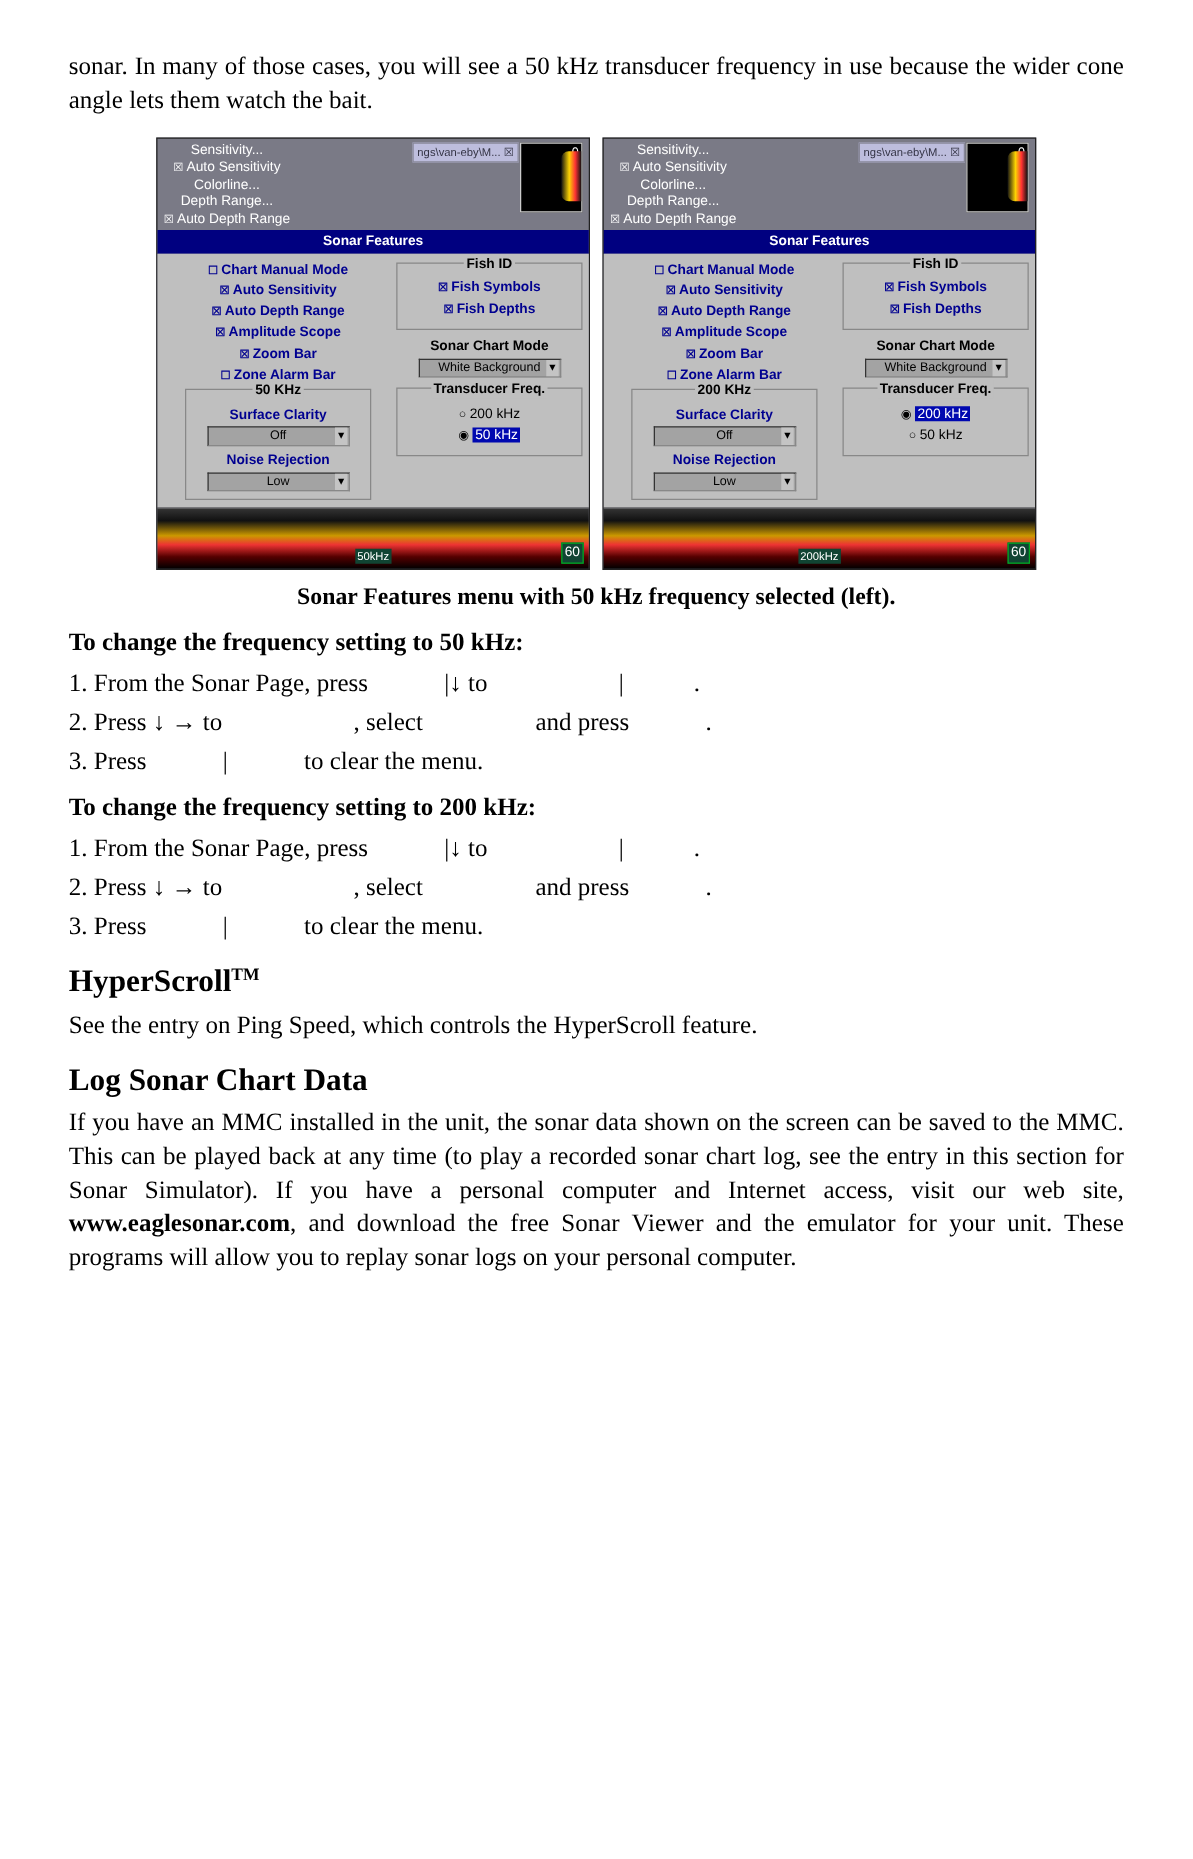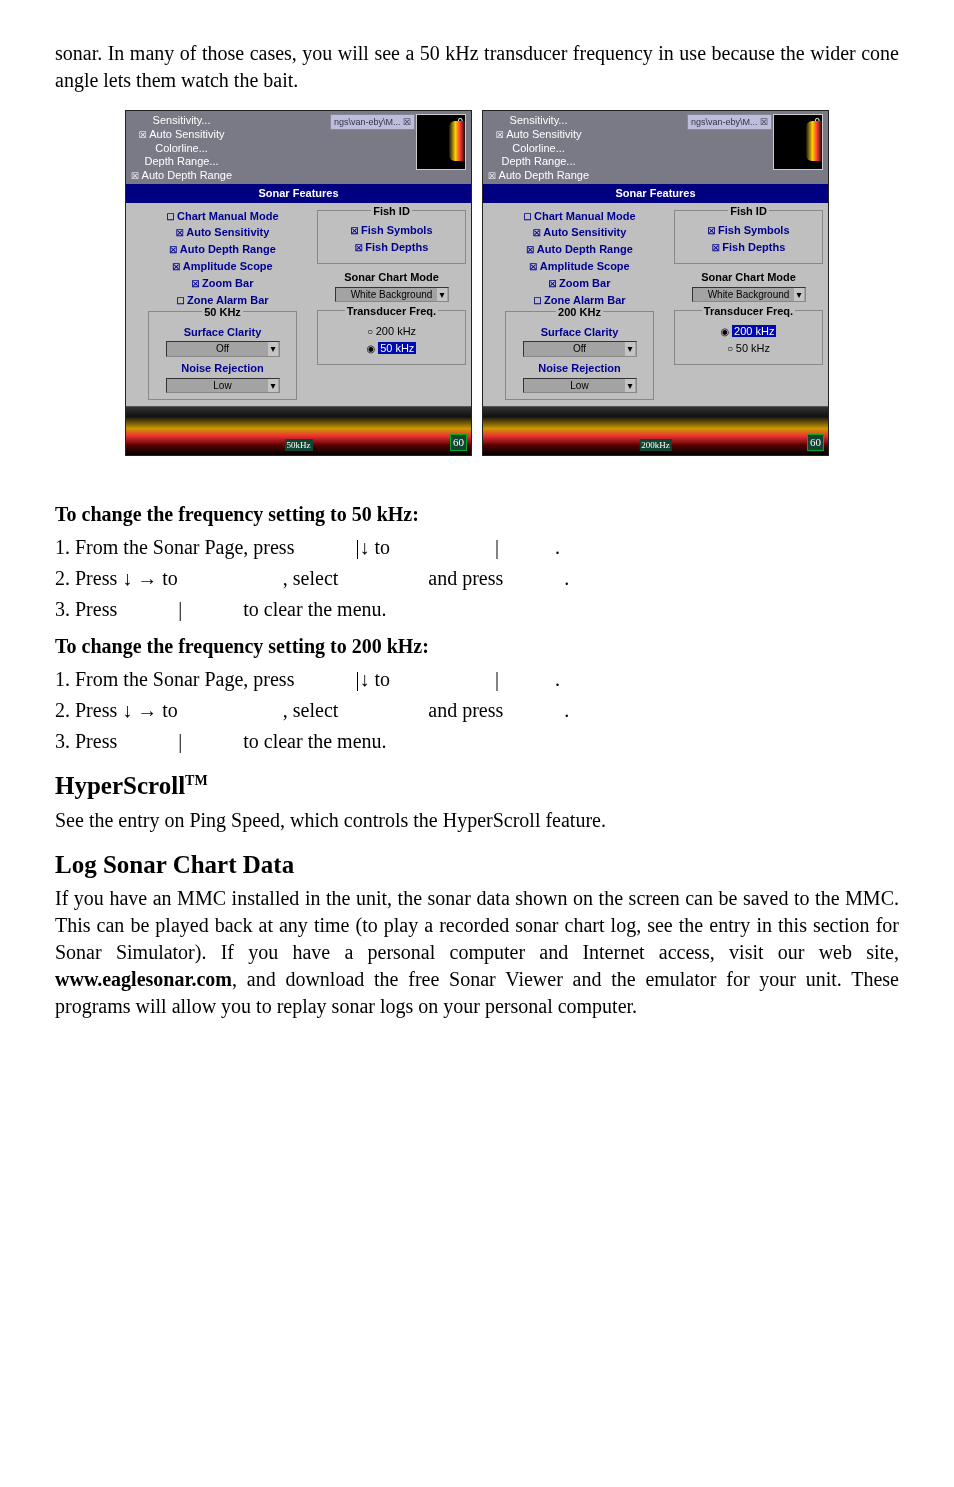--- a/index.html
+++ b/index.html
@@ -71,21 +71,21 @@
   .radio.sel:before { content:"◉ "; font-size:10px;}
   .hl { background:#0008b0; color:#fff; padding:0 2px;}
   .dd {
     display:inline-block; background:#a3a3a3; color:#000; border:1px inset #888;
     min-width:108px; padding:0 2px; font-size:10px; position:relative;
   }
   .dd:after { content:"▾"; position:absolute; right:1px; top:0; font-size:10px; background:#c4c4c4; padding:0 2px; }
   .black2 { color:#000; font-weight:bold; font-size:11px;}
   .bottom-strip {
     height:48px; background:linear-gradient(#333 0%, #111 20%, #c90 45%, #e33 60%, #500 80%, #000 100%);
-    position:relative; border-top:1px solid #555;font-family:Liberation Serif, serif;
+    position:relative; border-top:1px solid #555;
   }
   .bottom-strip .depth { position:absolute; right:4px; bottom:4px; font-size:11px;
     background:#143; padding:0 2px; border:1px solid #0a2;}
   .bottom-strip .freq { position:absolute; left:50%; bottom:4px; transform:translateX(-50%);
     font-size:9px; background:#143; color:#fff; padding:0 2px;}
   .caption { text-align:center; font-weight:bold; font-size:19px; margin:10px 0 8px 0; line-height:1.3;}
   .heading { font-weight:bold; font-size:20px; margin:10px 0 6px 0;}
   .steps { margin: 0 0 2px 0; }
   .steps div { margin: 4px 0; }
   .icon-slot { display:inline-block; width:56px; }
@@ -216,21 +216,21 @@
       </div>
       <div class="bottom-strip">
         <span class="freq">200kHz</span>
         <span class="depth">60</span>
       </div>
     </div>
   </div>
 </div>
 
 <div class="caption">
-  <br>
+  <span>Sonar Features menu with 50 kHz frequency selected (left).</span><br>
 </div>
 
 <div class="heading">To change the frequency setting to 50 kHz:</div>
 <div class="steps">
   <div><span>1. From the Sonar Page, press </span><span class="icon-slot"></span><span>|↓ to </span><span class="gap1"></span><span>|</span><span class="icon-slot"></span><span>.</span></div>
   <div><span>2. Press ↓ → to </span><span class="gap1"></span><span>, select </span><span class="gap2"></span><span> and press </span><span class="icon-slot"></span><span>.</span></div>
   <div><span>3. Press </span><span class="icon-slot"></span><span>|</span><span class="icon-slot"></span><span> to clear the menu.</span></div>
 </div>
 
 <div class="heading">To change the frequency setting to 200 kHz:</div>

